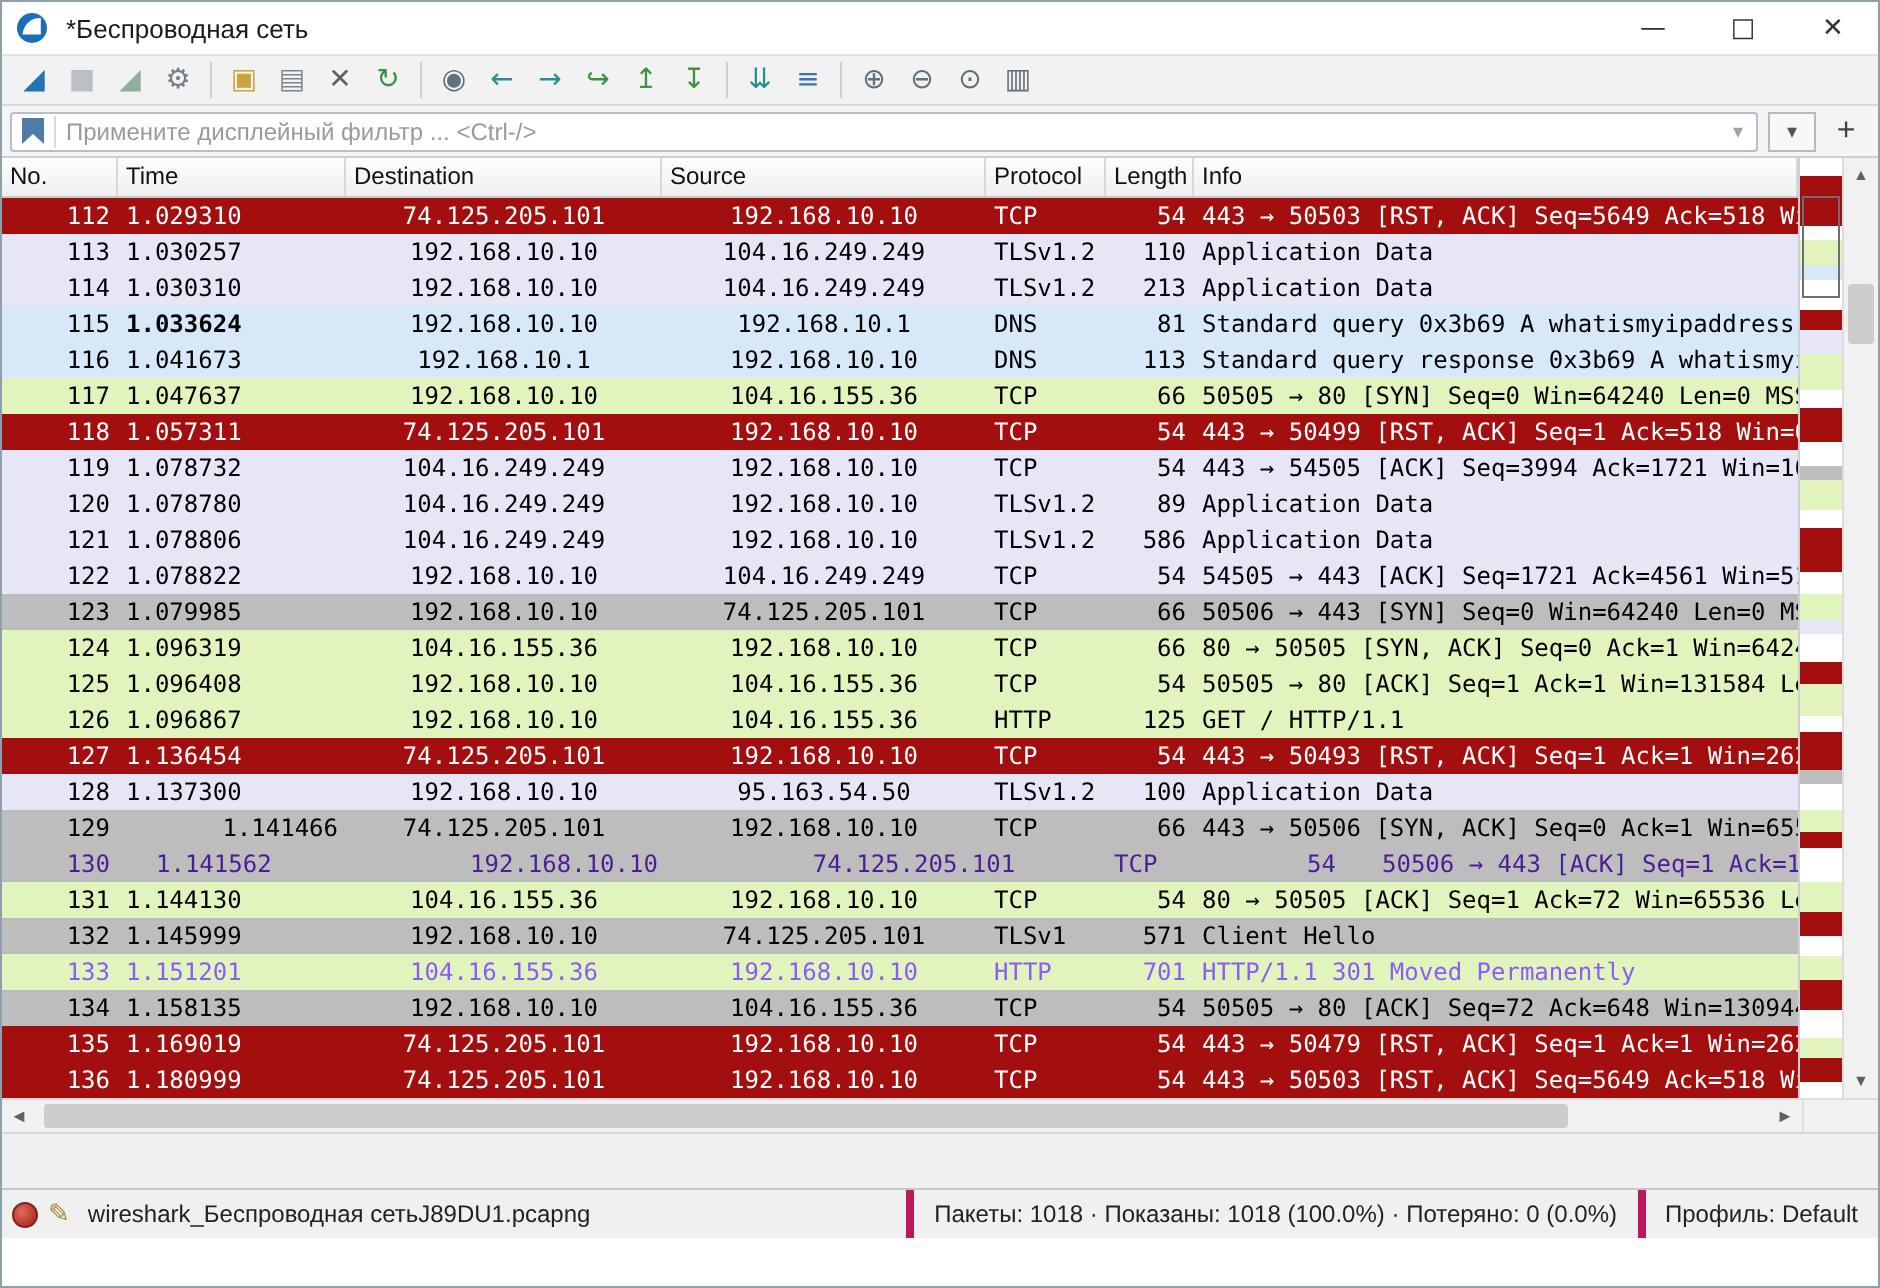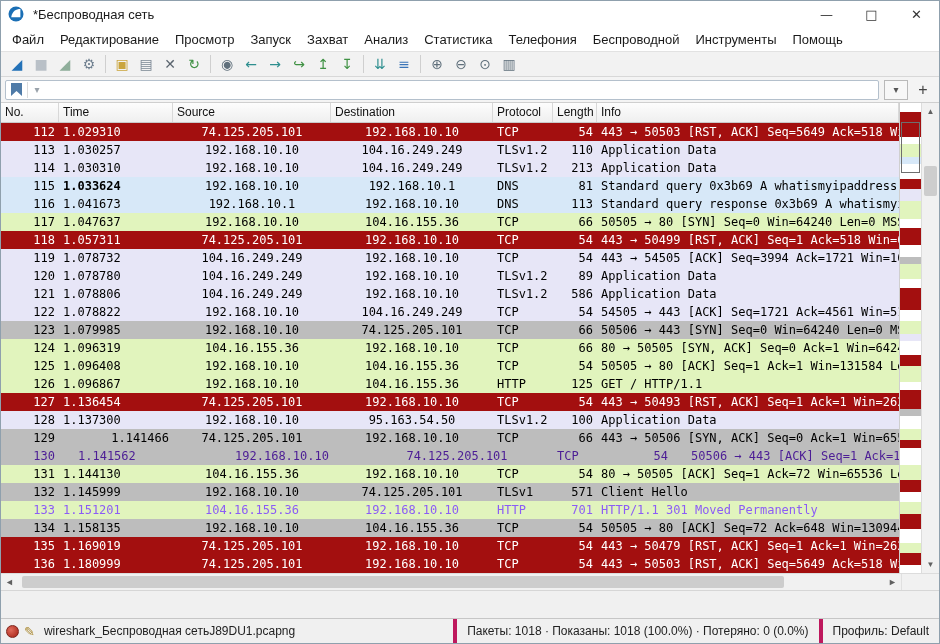--- a/index.html
+++ b/index.html
@@ -88,33 +88,20 @@
       </svg>
     </span>
     <span class="title-text">*Беспроводная сеть</span>
     <div class="win-controls">
       <button>—</button>
       <button>□</button>
       <button>✕</button>
     </div>
   </div>
 
-  <div class="menubar" id="menubar">
-      <div class="menu-item">Файл</div>
-      <div class="menu-item">Редактирование</div>
-      <div class="menu-item">Просмотр</div>
-      <div class="menu-item">Запуск</div>
-      <div class="menu-item">Захват</div>
-      <div class="menu-item">Анализ</div>
-      <div class="menu-item">Статистика</div>
-      <div class="menu-item">Телефония</div>
-      <div class="menu-item">Беспроводной</div>
-      <div class="menu-item">Инструменты</div>
-      <div class="menu-item">Помощь</div>
-    </div>
 
   <div class="toolbar" id="toolbar">
       <button class="tb-btn">
         <span class="tb-glyph" style="color: rgb(36, 114, 184);">◢</span>
       </button>
       <button class="tb-btn">
         <span class="tb-glyph" style="color: rgb(185, 192, 199);">■</span>
       </button>
       <button class="tb-btn">
         <span class="tb-glyph" style="color: rgb(143, 174, 155);">◢</span>
@@ -173,33 +160,34 @@
       </button>
       <button class="tb-btn">
         <span class="tb-glyph" style="color: rgb(96, 112, 124);">▥</span>
       </button>
     </div>
 
   <div class="filterbar">
     <div class="filter-wrap">
       <span class="bookmark"></span>
       <span class="filter-divider"></span>
+      <input class="filter-input" placeholder="Примените дисплейный фильтр ... &lt;Ctrl-/&gt;" style="">
       <span class="filter-chevron">▾</span>
     </div>
     <span class="expr-box">▾</span>
     <button class="add-btn">+</button>
   </div>
 
   <div class="list-area">
     <div class="packet-pane">
       <div class="thead" id="thead" style="grid-template-columns: 58px 114px 158px 162px 60px 44px 1fr;">
           <div class="th">No.</div>
           <div class="th">Time</div>
+          <div class="th">Destination</div>
           <div class="th">Source</div>
-          <div class="th">Destination</div>
           <div class="th">Protocol</div>
           <div class="th">Length</div>
           <div class="th">Info</div>
         </div>
       <div class="rows" id="rows">
           <div class="prow" style="grid-template-columns: 58px 114px 158px 162px 60px 44px 1fr; background: rgb(163, 15, 15); color: rgb(255, 255, 255);">
             <div class="pcell" style="text-align: right;">112</div>
             <div class="pcell" style="text-align: left;">1.029310</div>
             <div class="pcell" style="text-align: center;">74.125.205.101</div>
             <div class="pcell" style="text-align: center;">192.168.10.10</div>

